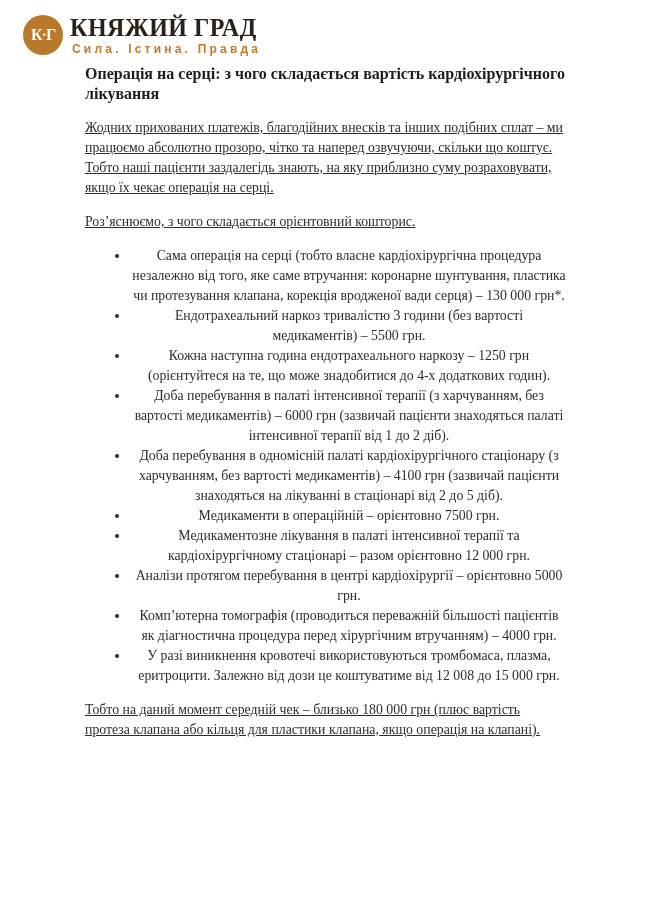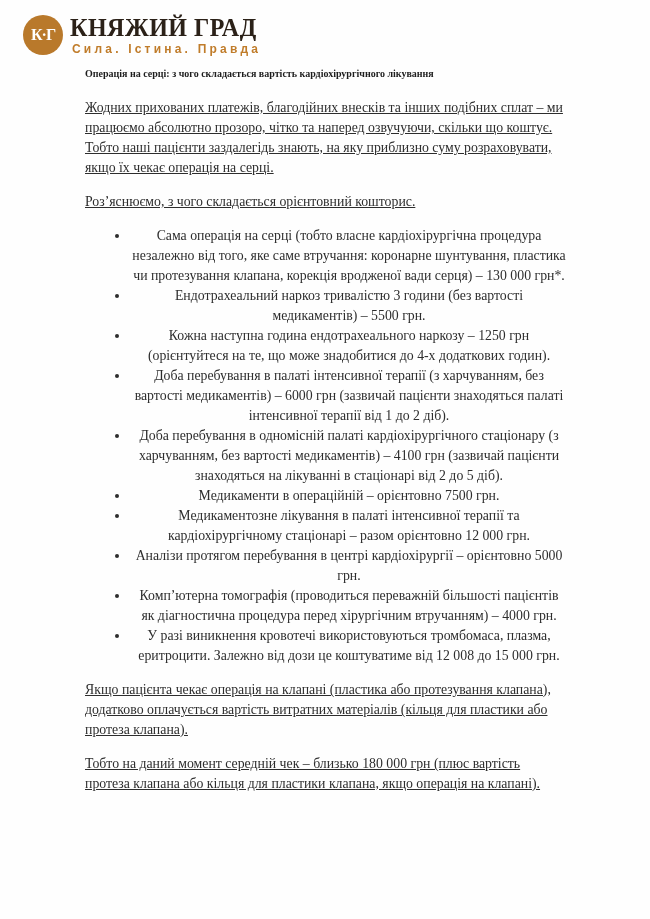--- a/index.html
+++ b/index.html
@@ -60,21 +60,21 @@
     margin-top: 3px;
     padding-left: 2px;
   }
   
   .doc {
     padding: 6px 84px 0 85px;
     font-size: 13.8px;
     line-height: 20px;
   }
   .doc h1 {
-    font-size: 10px;
+    font-size: 16px;
     line-height: 20px;
     font-weight: bold;
     color: #1d1d1d;
     margin: 0 0 14px 0;
   }
   .doc p { margin: 0 0 14px 0; text-decoration: underline; }
   .doc ul {
     margin: 0 0 14px 0;
     padding-left: 45px;
     list-style: disc outside;
@@ -120,21 +120,20 @@
 
         <li>Медикаментозне лікування в палаті інтенсивної терапії та кардіохірургічному стаціонарі – разом орієнтовно 12 000 грн.</li>
 
         <li>Аналізи протягом перебування в центрі кардіохірургії – орієнтовно 5000 грн.</li>
 
         <li>Комп’ютерна томографія (проводиться переважній більшості пацієнтів як діагностична процедура перед хірургічним втручанням) – 4000 грн.</li>
 
         <li>У разі виникнення кровотечі використовуються тромбомаса, плазма, еритроцити. Залежно від дози це коштуватиме від 12 008 до 15 000 грн.</li>
       </ul>
 
-    <p>Якщо пацієнта чекає операція на клапані (пластика або протезування клапана), додатково оплачується вартість витратних матеріалів (кільця для пластики або протеза клапана).</p>
 
 
 
     <p>Тобто на даний момент середній чек – близько 180 000 грн (плюс вартість протеза клапана або кільця для пластики клапана, якщо операція на клапані).</p>
 
   </main>
 
 </div>
 
 </body></html>

